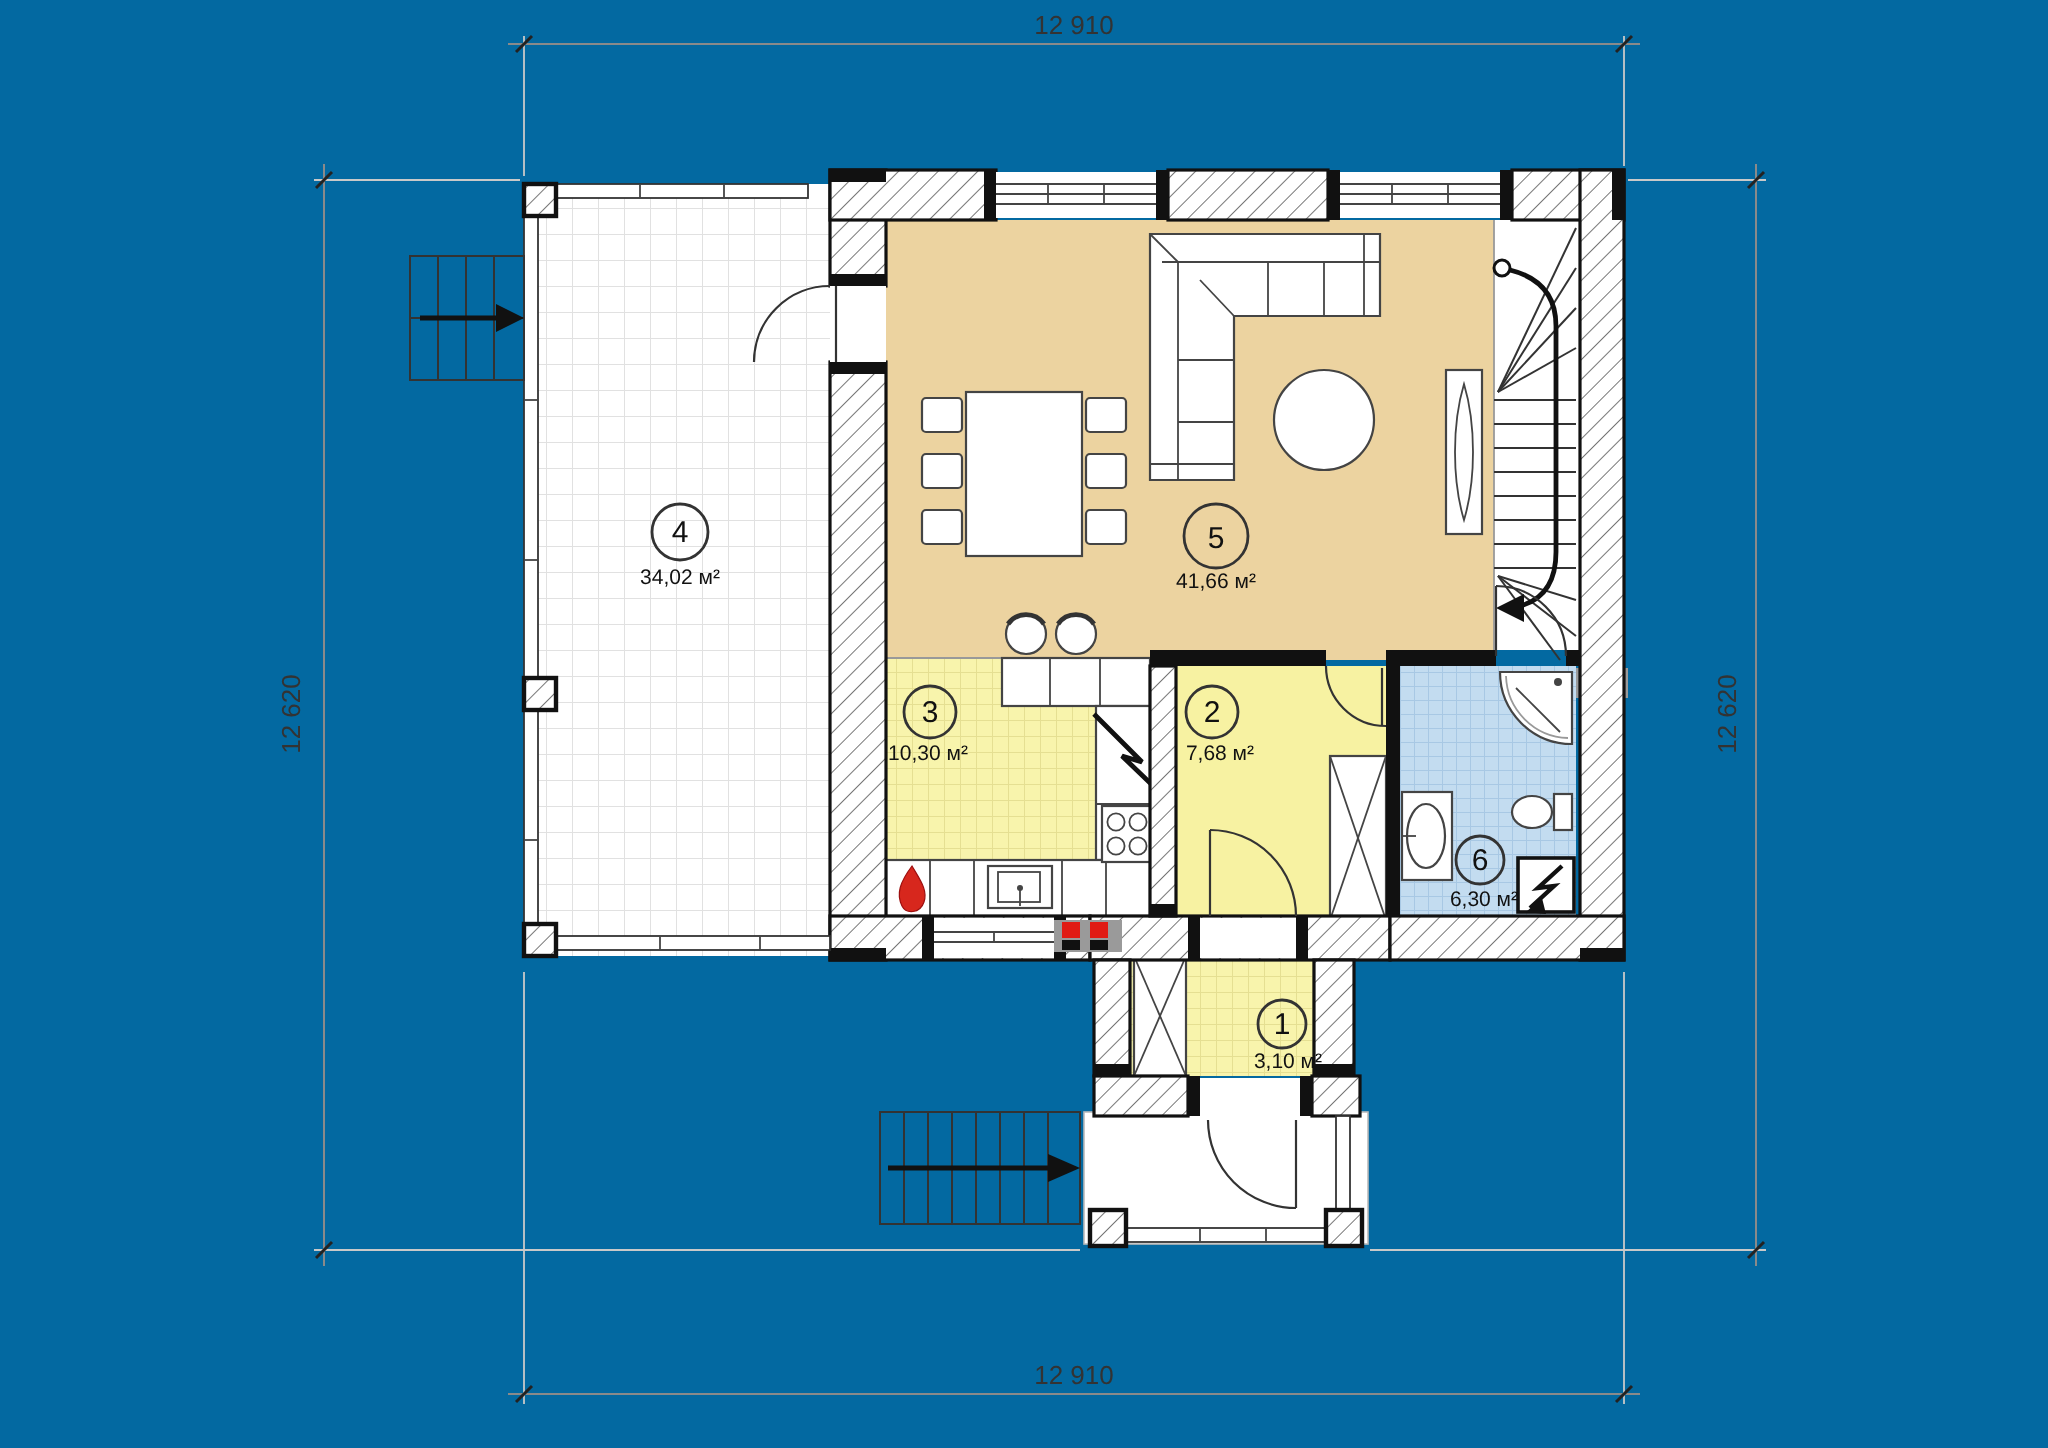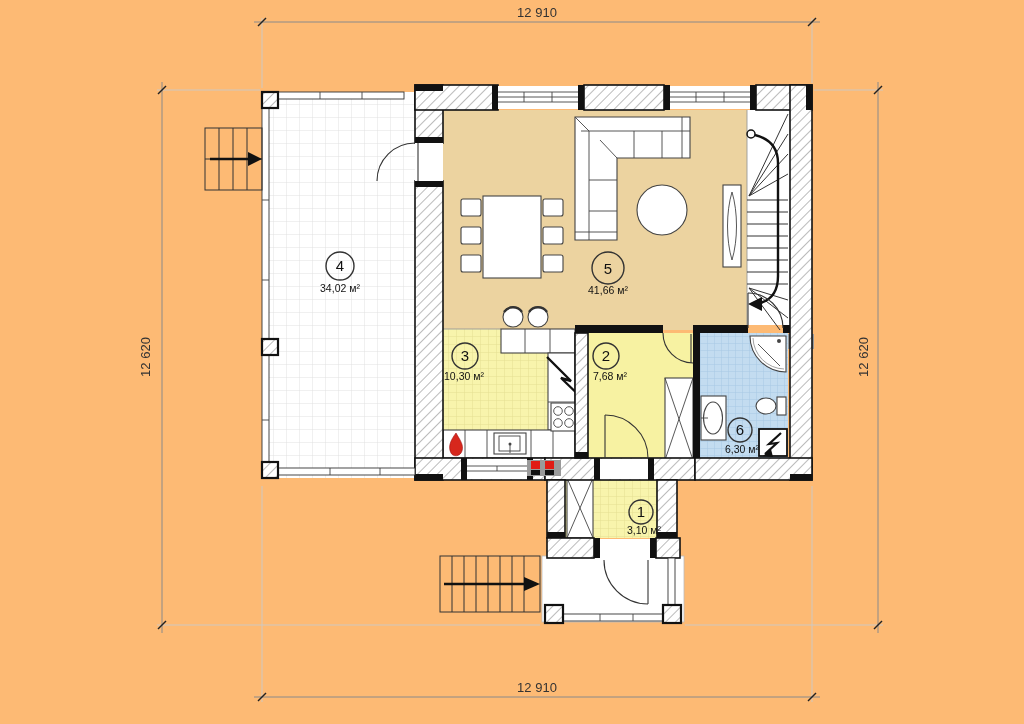--- a/index.html
+++ b/index.html
@@ -1,16 +1,16 @@
 <!DOCTYPE html>
 <html><head>
 <meta charset="utf-8">
 <style>
   html,body{margin:0;padding:0;background:#fff;}
-  .page{width:1024px;height:724px;background:#fdba74;position:relative;font-family:"Liberation Sans",sans-serif;}
+  .page{width:1024px;height:724px;background:#0369a1;position:relative;font-family:"Liberation Sans",sans-serif;}
   svg text{font-family:"Liberation Sans",sans-serif;fill:#222;}
   .wall{fill:url(#hatch);stroke:#111;stroke-width:1.6;}
   .col{fill:url(#hatch);stroke:#111;stroke-width:2.2;}
   .solid{fill:#111;stroke:none;}
   .furn{fill:#fff;stroke:#444;stroke-width:1.1;}
   .ln{stroke:#444;stroke-width:0.9;fill:none;}
   .thin{stroke:#999;stroke-width:0.9;fill:none;}
   .door{stroke:#333;stroke-width:1.1;fill:none;}
   .dim{stroke:#8a8a8a;stroke-width:1;fill:none;}
   .ext{stroke:#c9c9c9;stroke-width:0.9;fill:none;}

